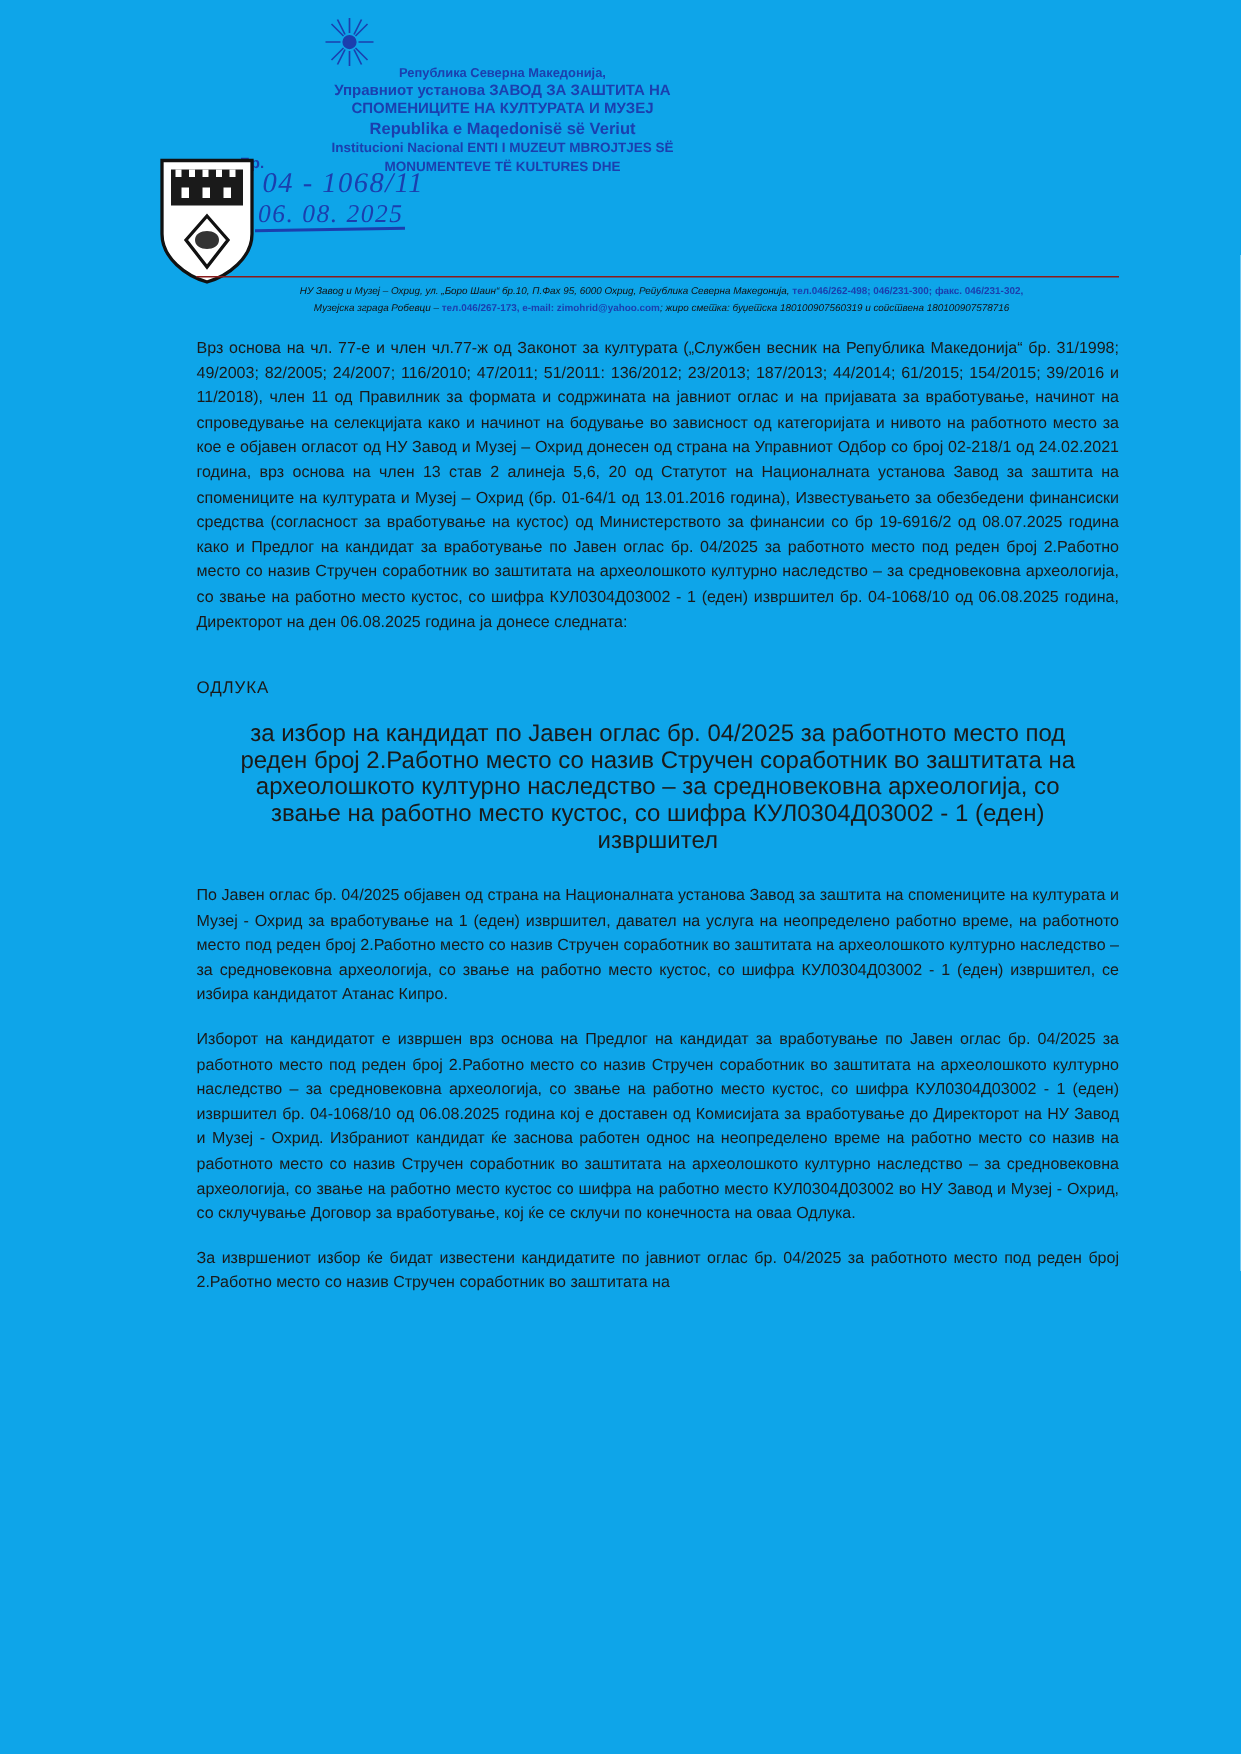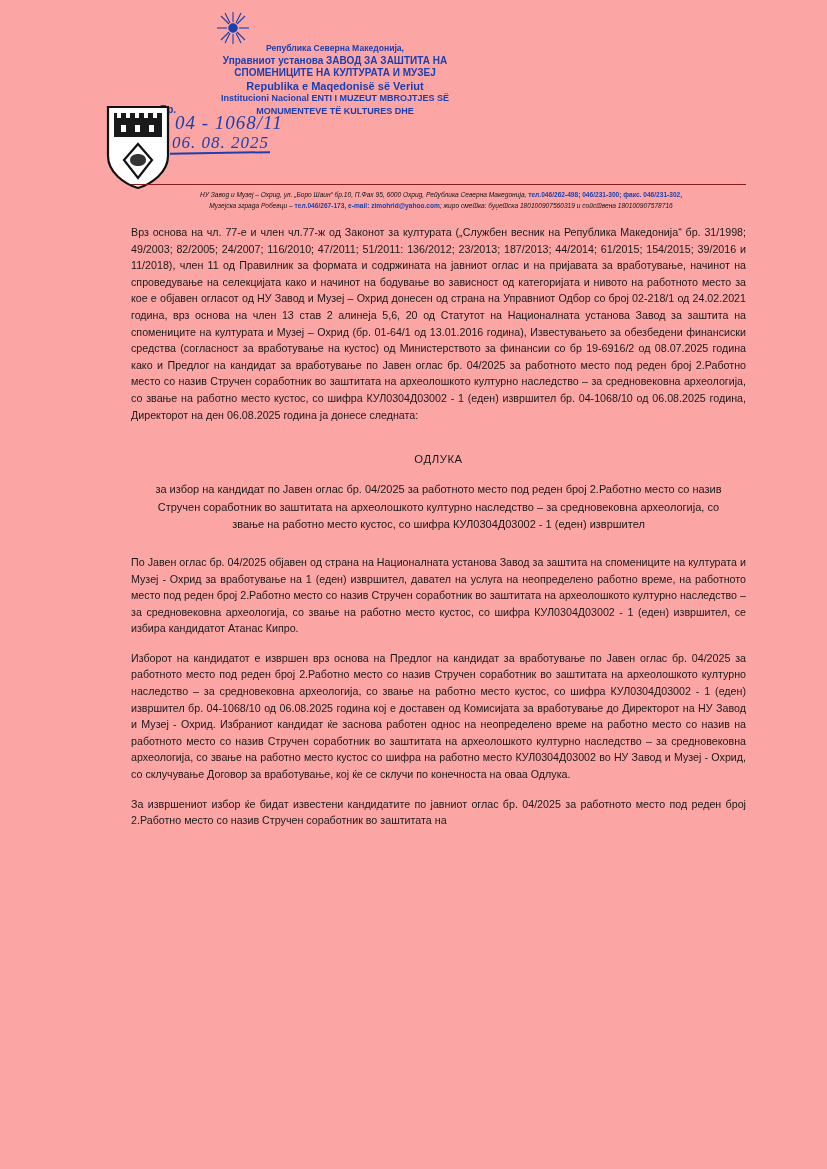--- a/index.html
+++ b/index.html
@@ -13,21 +13,21 @@
     height: 1169px;
     position: relative;
     font-family: "Liberation Sans", sans-serif;
     color: #1a1a1a;
     overflow: hidden;
   }
 
   .page {
     position: absolute;
     inset: 0;
-    background: #fca5a5;
+    background: #0ea5e9;
   }
 
   
   .header {
     position: absolute;
     left: 0;
     top: 0;
     width: 827px;
     height: 225px;
   }
@@ -152,29 +152,28 @@
     margin: 0 0 13px 0;
     font-size: 10.7px;
     line-height: 16.6px;
     text-align: justify;
     text-justify: inter-word;
     color: #1a1a1a;
   }
 
   .decision-title {
     margin: 30px 0 16px 0;
-    text-align: center;
     font-size: 11.3px;
     letter-spacing: 0.6px;
     color: #1a1a1a;
   }
 
   .subject {
     margin: 0 0 20px 0;
-    font-size: 11px;
+    font-size: 16px;
     line-height: 17.6px;
     text-align: center;
     padding: 0 18px;
     color: #1a1a1a;
   }
 </style>
 </head>
 <body>
 
 <div class="page">

